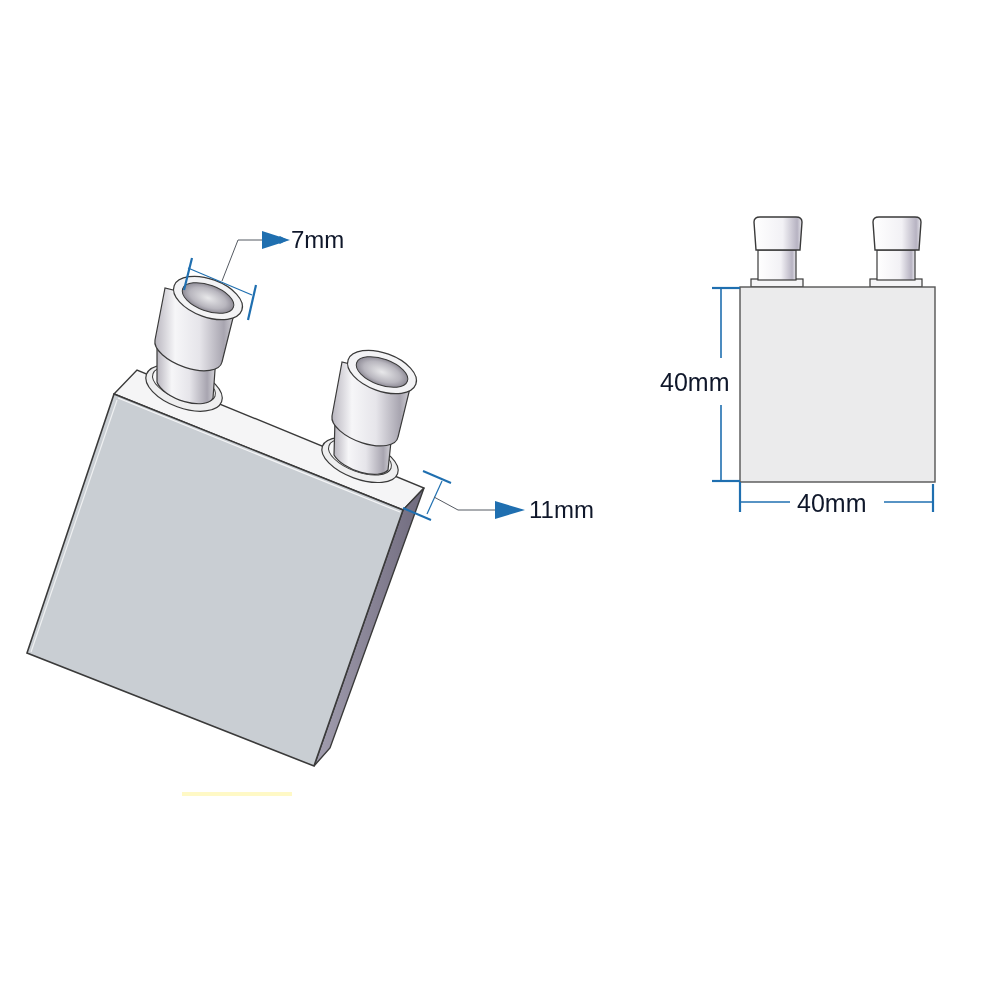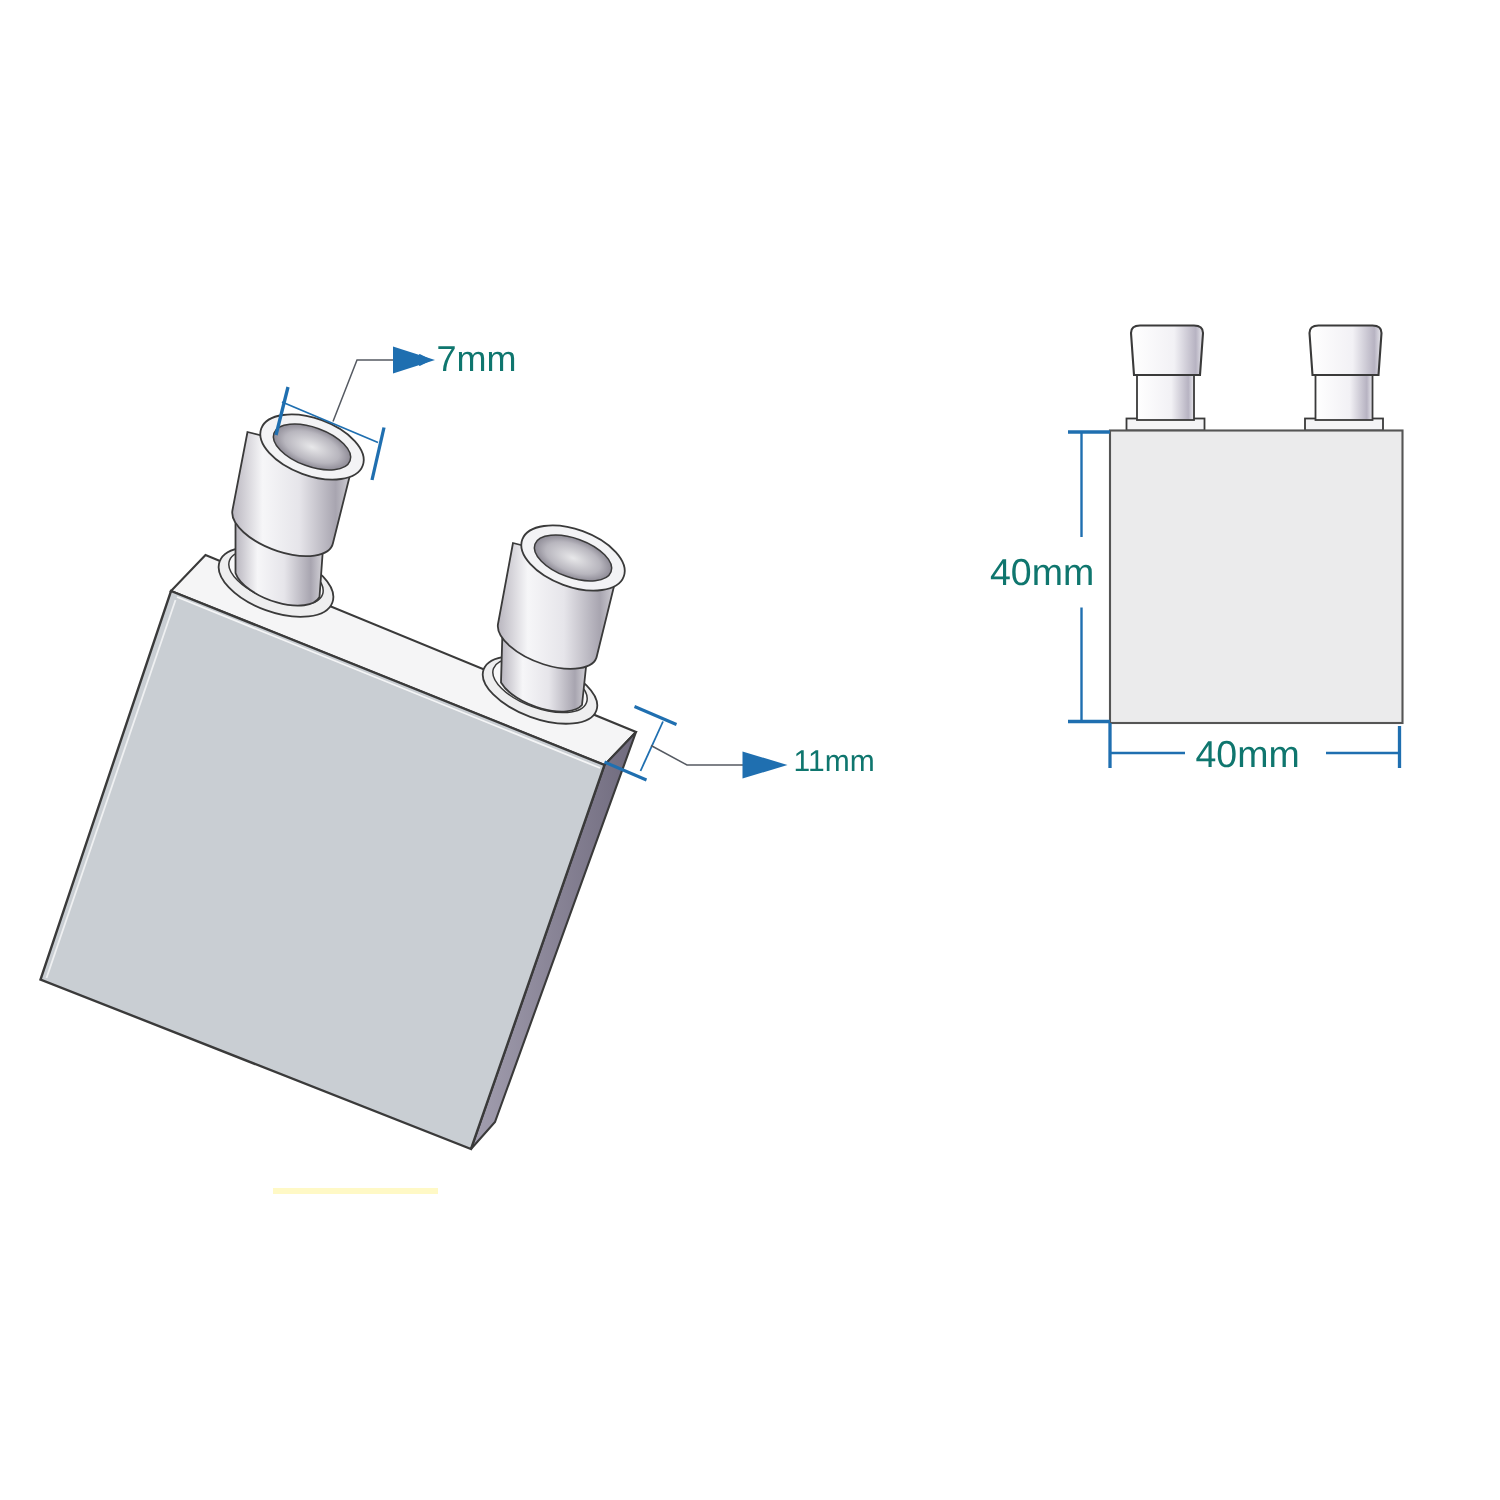--- a/index.html
+++ b/index.html
@@ -1,19 +1,19 @@
 <!DOCTYPE html>
 <html><head>
   <meta charset="utf-8">
   <style>
     html, body { margin: 0; padding: 0; background: #ffffff; }
     body { width: 1000px; height: 1000px; position: relative; overflow: hidden;
            font-family: "Liberation Sans", sans-serif; }
     svg { position: absolute; left: 0; top: 0; }
-    .label-box { position: absolute; color: #0f766e; font-family: "Liberation Sans", sans-serif;
+    .label-box { position: absolute; color: #0f172a; font-family: "Liberation Sans", sans-serif;
                  white-space: nowrap; line-height: 1; }
   </style>
 </head>
 <body>
 
 <svg width="1000" height="1000" viewBox="0 0 1000 1000">
   <defs>
     <linearGradient id="pipeGrad" x1="0" y1="0" x2="1" y2="0">
       <stop offset="0" stop-color="#b9b6bf"></stop>
       <stop offset="0.25" stop-color="#f6f6f8"></stop>
@@ -115,15 +115,15 @@
     <g>
       <line x1="740" y1="482" x2="740" y2="512" stroke="#1f6fb0" stroke-width="2.2"></line>
       <line x1="933" y1="484" x2="933" y2="512" stroke="#1f6fb0" stroke-width="2.2"></line>
       <line x1="740" y1="502" x2="790" y2="502" stroke="#1f6fb0" stroke-width="1.6"></line>
       <line x1="884" y1="502" x2="933" y2="502" stroke="#1f6fb0" stroke-width="1.6"></line>
     </g>
   </g>
 </svg>
 
 <div class="label-box" style="left:291px; top:228px; font-size:24px;">7mm</div>
-<div class="label-box" style="left:529px; top:498px; font-size:20px;">11mm</div>
+<div class="label-box" style="left:529px; top:498px; font-size:24px;">11mm</div>
 <div class="label-box" style="left:660px; top:370px; font-size:25px;">40mm</div>
 <div class="label-box" style="left:797px; top:491px; font-size:25px;">40mm</div>
 
 </body></html>

